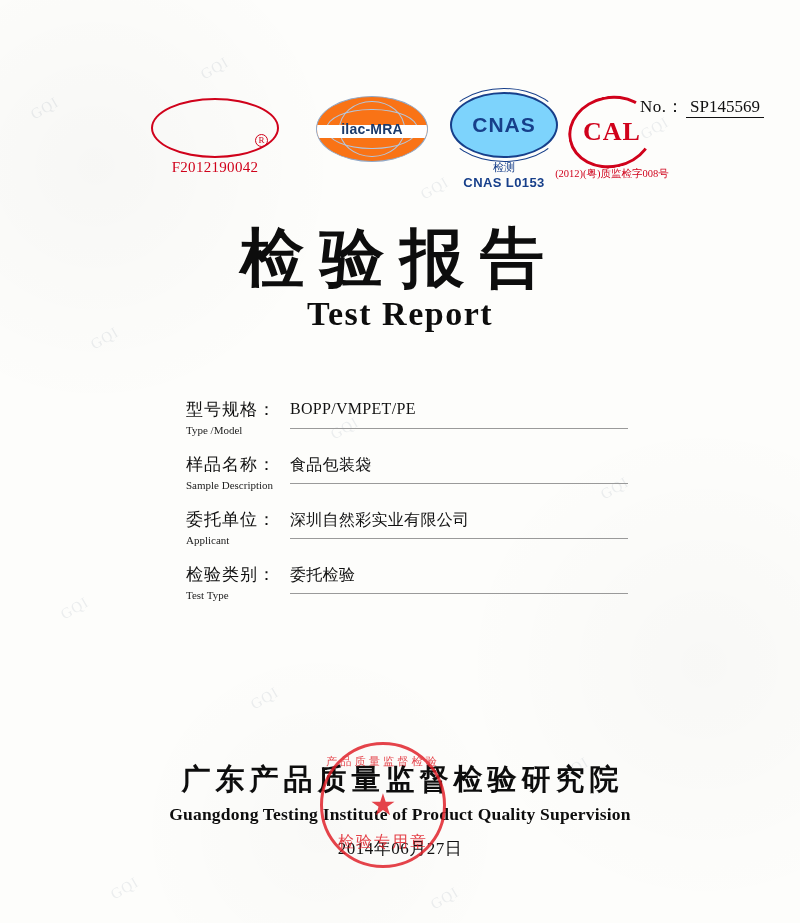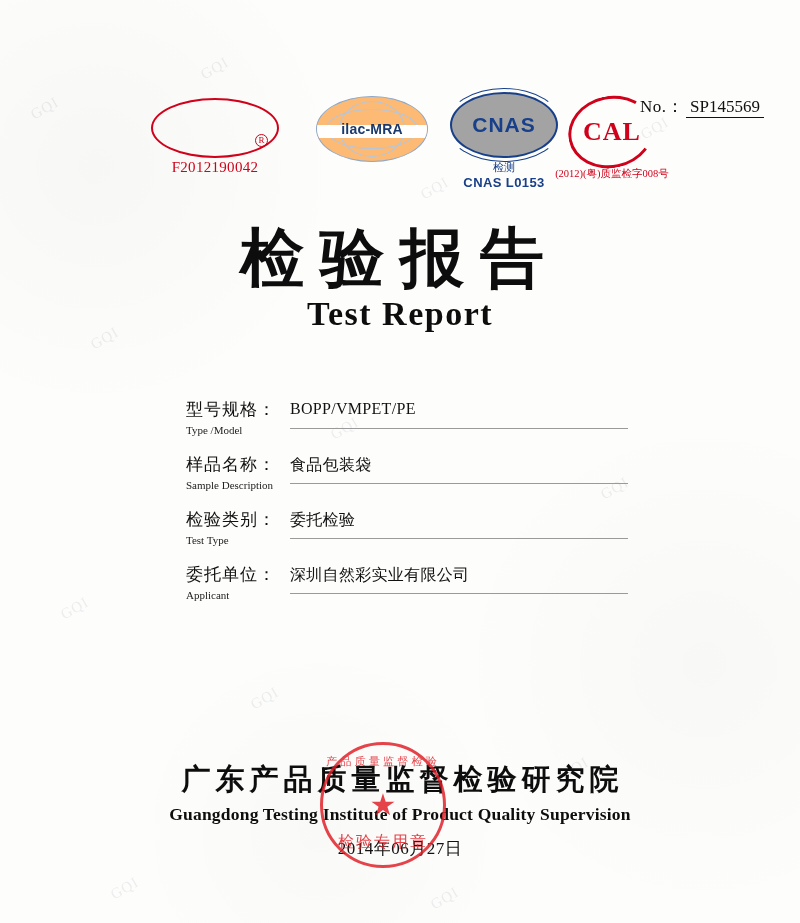--- a/index.html
+++ b/index.html
@@ -129,21 +129,21 @@
     width: 124px;
   }
   .ilac-circle {
     width: 110px;
     height: 64px;
     margin: 0 auto;
     position: relative;
     border: 1.4px solid #8fa8c8;
     border-radius: 50%;
     overflow: hidden;
-    background: #fdba74;
+    background: #f97316;
   }
   .ilac-circle::before,
   .ilac-circle::after {
     content: "";
     position: absolute;
     left: 8%;
     right: 8%;
     top: 18%;
     bottom: 18%;
     border: 1.1px solid #b3c6dd;
@@ -188,21 +188,21 @@
     border-radius: 50%;
     display: flex;
     align-items: center;
     justify-content: center;
     font-family: "Liberation Sans", sans-serif;
     font-weight: bold;
     font-size: 21px;
     color: #173f8a;
     letter-spacing: 1px;
     position: relative;
-    background: #a3a3a3;
+    background: #7dd3fc;
   }
   .cnas-badge::after {
     content: "";
     position: absolute;
     left: -6px;
     right: -6px;
     top: -6px;
     bottom: -6px;
     border: 1.4px solid #173f8a;
     border-radius: 50%;
@@ -486,33 +486,33 @@
       <div class="field-labels">
         <div class="lab-cn">样品名称：</div>
         <div class="lab-en">Sample Description</div>
       </div>
       <div class="field-value">食品包装袋</div>
       <div class="field-rule"></div>
     </div>
 
     <div class="field">
       <div class="field-labels">
+        <div class="lab-cn">委托单位：</div>
+        <div class="lab-en">Applicant</div>
+      </div>
+      <div class="field-value">深圳自然彩实业有限公司</div>
+      <div class="field-rule"></div>
+    </div>
+
+    <div class="field">
+      <div class="field-labels">
         <div class="lab-cn">检验类别：</div>
         <div class="lab-en">Test Type</div>
       </div>
       <div class="field-value">委托检验</div>
-      <div class="field-rule"></div>
-    </div>
-
-    <div class="field">
-      <div class="field-labels">
-        <div class="lab-cn">委托单位：</div>
-        <div class="lab-en">Applicant</div>
-      </div>
-      <div class="field-value">深圳自然彩实业有限公司</div>
       <div class="field-rule"></div>
     </div>
 
   </div>
 
   <div class="footer">
     <div class="org-cn">广东产品质量监督检验研究院</div>
     <div class="org-en">Guangdong Testing Institute of Product Quality Supervision</div>
     <div class="date">2014年06月27日</div>
   </div>

